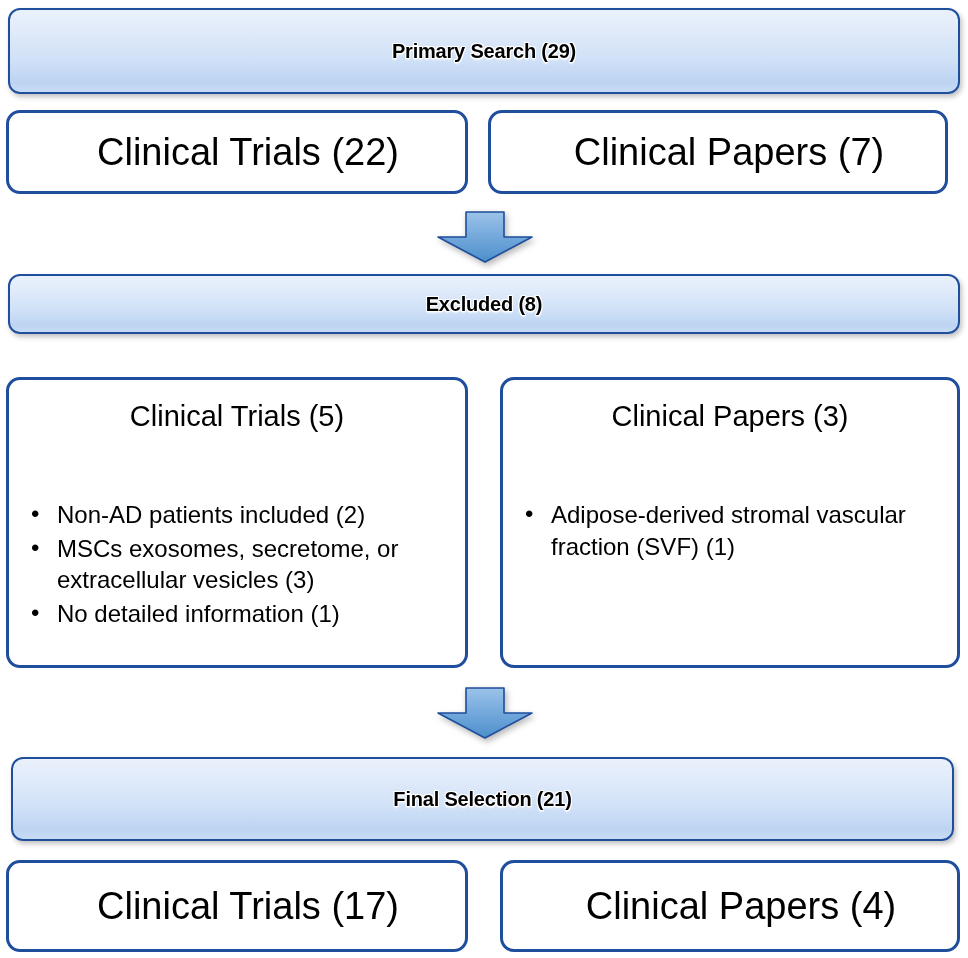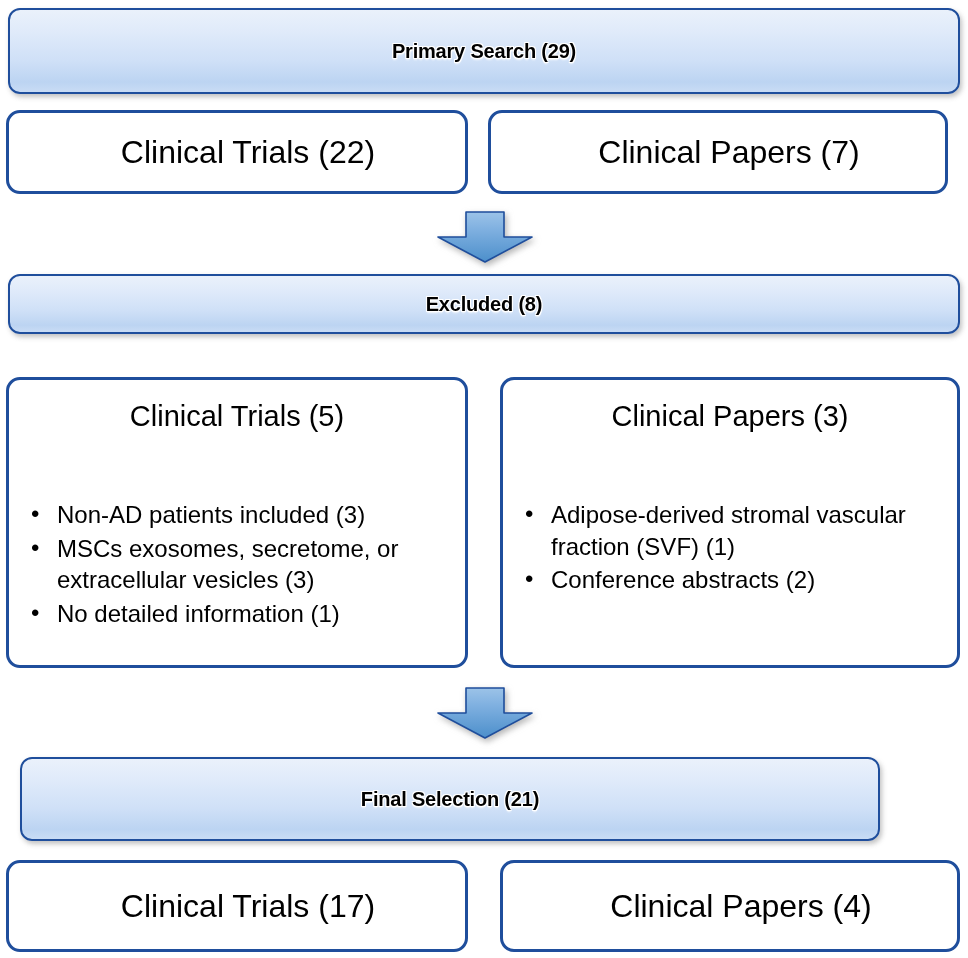--- a/index.html
+++ b/index.html
@@ -59,21 +59,21 @@
     border: 3px solid #1F4E9C;
     border-radius: 14px;
     background: #ffffff;
   }
   .box-center {
     display: flex;
     align-items: center;
     justify-content: center;
   }
   .box-title {
-    font-size: 32px;
+    font-size: 38px;
     font-weight: normal;
     color: #000000;
     text-align: right;
     margin-left: 22px;
   }
 
   
   .box-detail {
     display: flex;
     flex-direction: column;
@@ -150,48 +150,47 @@
     </svg>
   </div>
 
   <div class="banner" style="left:8px; top:274px; width:952px; height:60px;">
     <span class="banner-label">Excluded (8)</span>
   </div>
 
   <div class="box box-detail" style="left:6px; top:377px; width:462px; height:291px;">
     <div class="detail-heading">Clinical Trials (5)</div>
     <ul class="bullets">
-      <li>Non-AD patients included (3)</li>
+      <li>Non-AD patients included (2)</li>
       <li>MSCs exosomes, secretome, or extracellular vesicles (3)</li>
       <li>No detailed information (1)</li>
     </ul>
   </div>
 
   <div class="box box-detail" style="left:500px; top:377px; width:460px; height:291px;">
     <div class="detail-heading">Clinical Papers (3)</div>
     <ul class="bullets">
       <li>Adipose-derived stromal vascular fraction (SVF) (1)</li>
-      <li>Conference abstracts (2)</li>
     </ul>
   </div>
 
   <div class="arrow" style="left:436px; top:687px;">
     <svg viewBox="0 0 98 52" preserveAspectRatio="none" aria-hidden="true">
       <defs>
         <linearGradient id="arrGrad2" x1="0" y1="0" x2="0" y2="1">
           <stop offset="0%" stop-color="#9CC3E8"></stop>
           <stop offset="35%" stop-color="#7FB0E0"></stop>
           <stop offset="100%" stop-color="#4C8FCB"></stop>
         </linearGradient>
       </defs>
       <polygon points="30,1 68,1 68,26 96,26 49,51 2,26 30,26" fill="url(#arrGrad2)" stroke="#1F4E9C" stroke-width="1.6" stroke-linejoin="round"></polygon>
     </svg>
   </div>
 
-  <div class="banner" style="left:20px; top:757px; width:860px; height:84px;justify-content:center;">
+  <div class="banner" style="left:11px; top:757px; width:943px; height:84px;justify-content:center;">
     <span class="banner-label">Final Selection (21)</span>
   </div>
 
   <div class="box box-center" style="left:6px; top:860px; width:462px; height:92px;">
     <span class="box-title">Clinical Trials (17)</span>
   </div>
 
   <div class="box box-center" style="left:500px; top:860px; width:460px; height:92px;">
     <span class="box-title">Clinical Papers (4)</span>
   </div>

